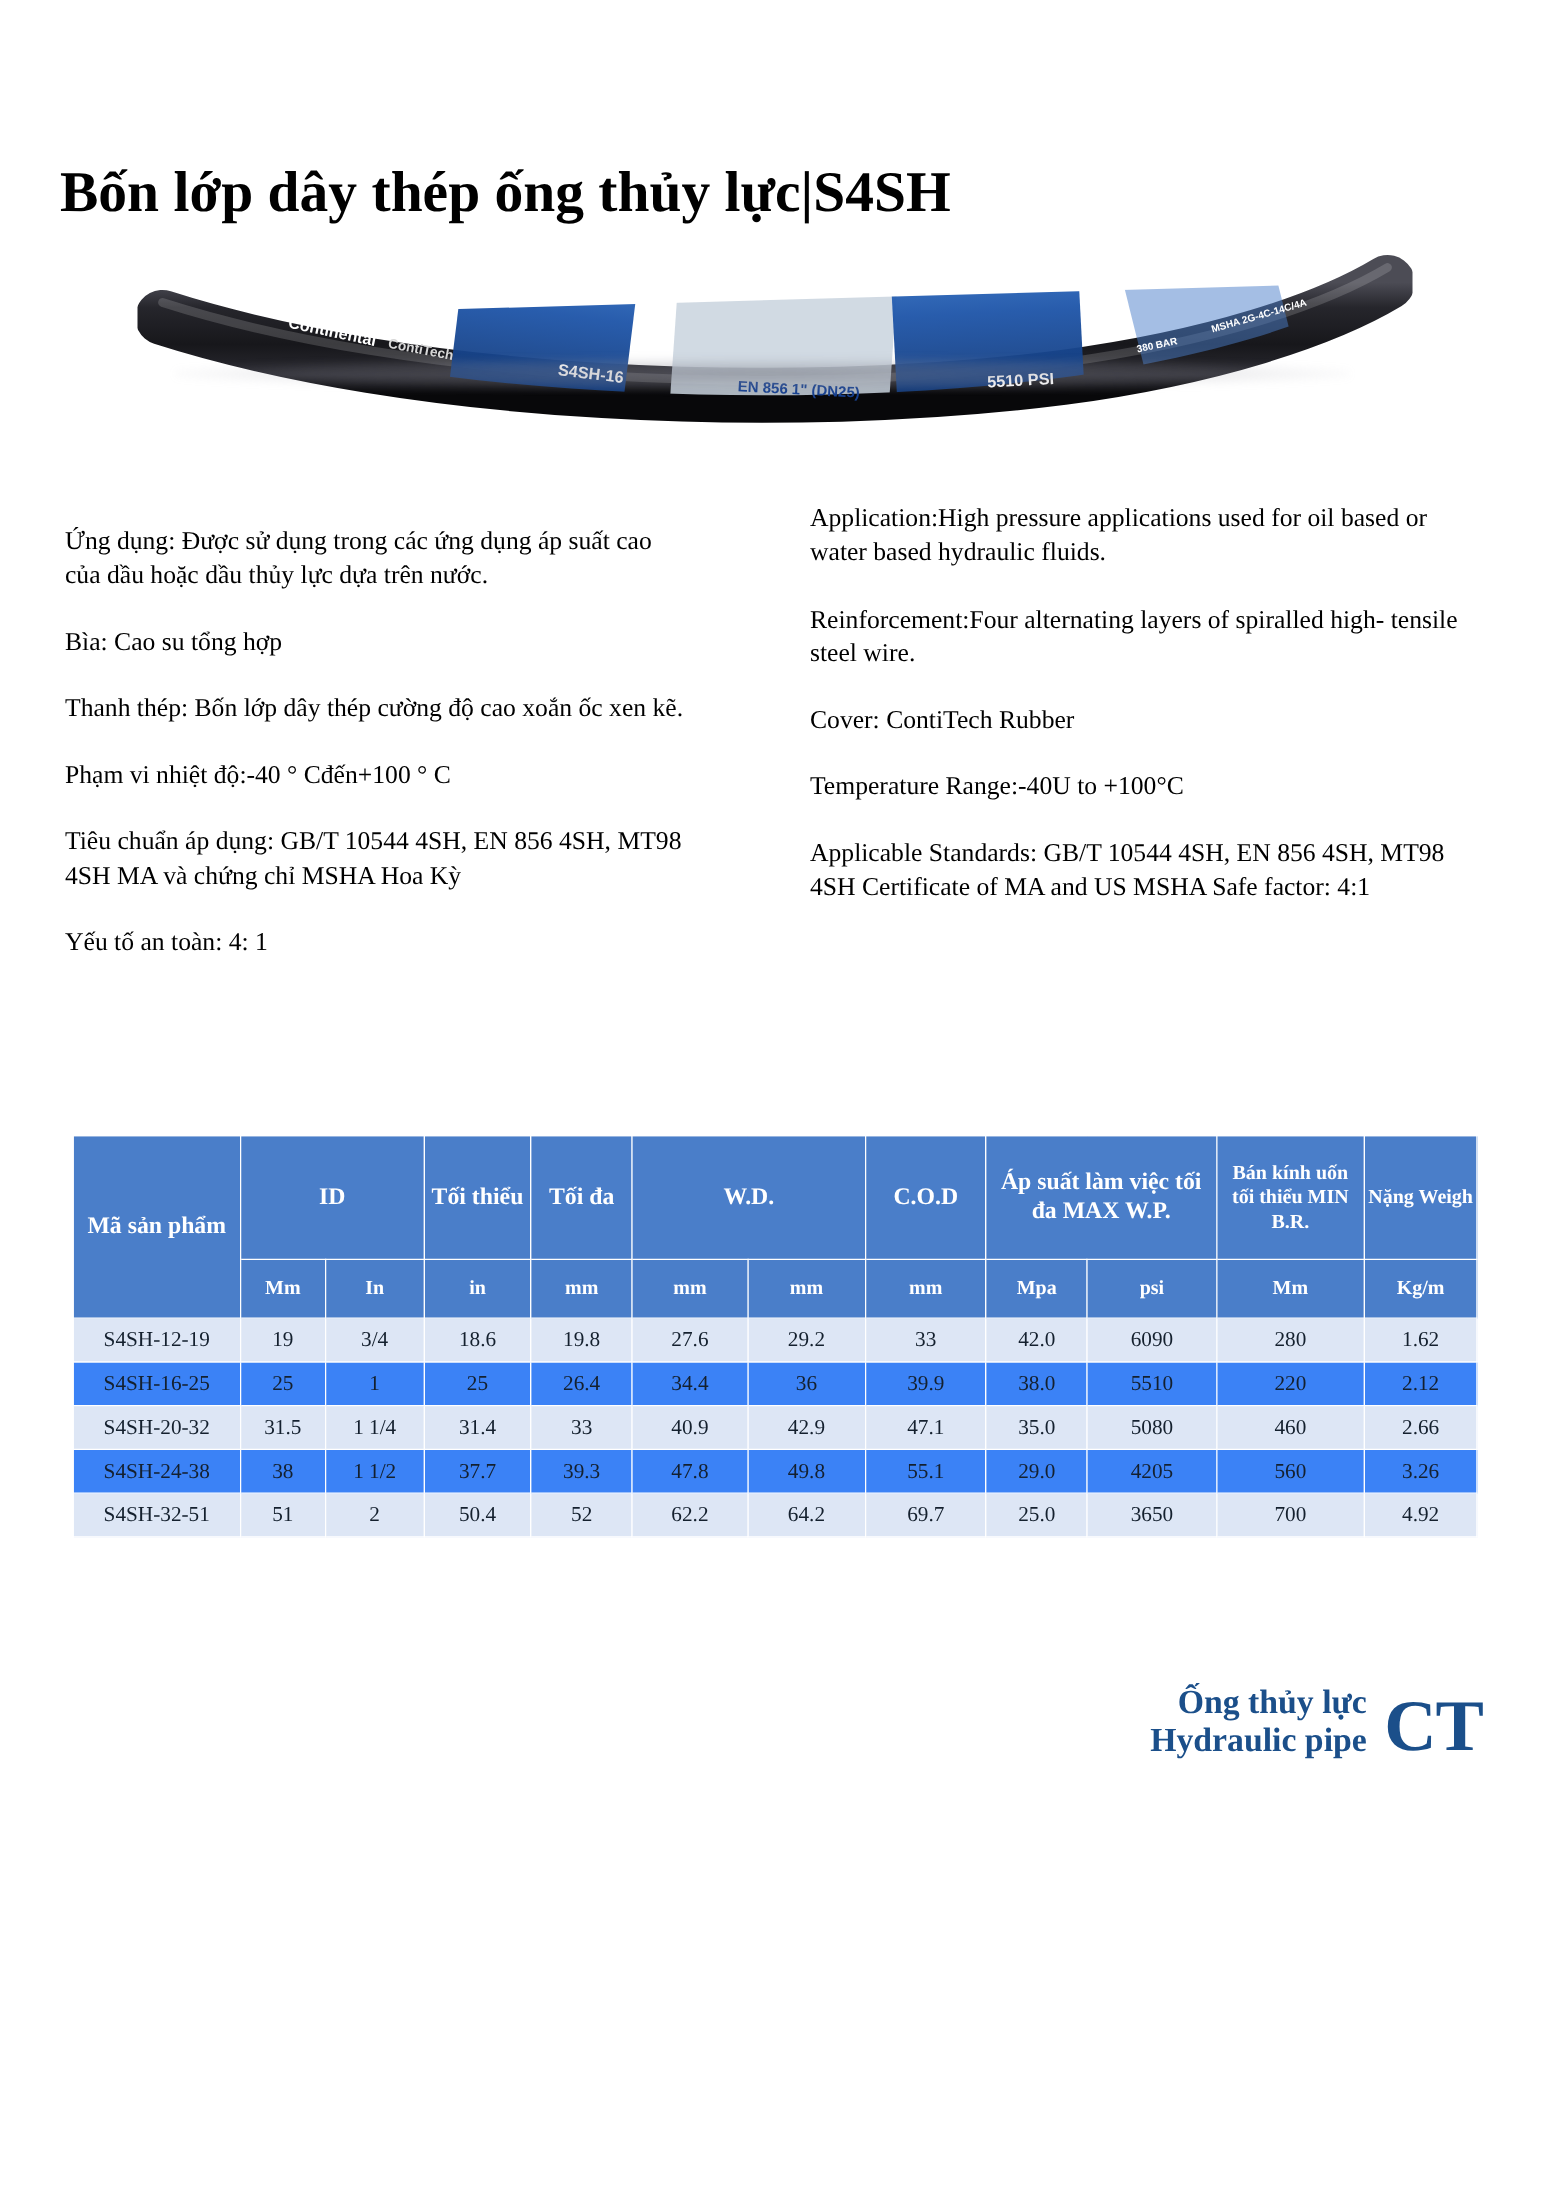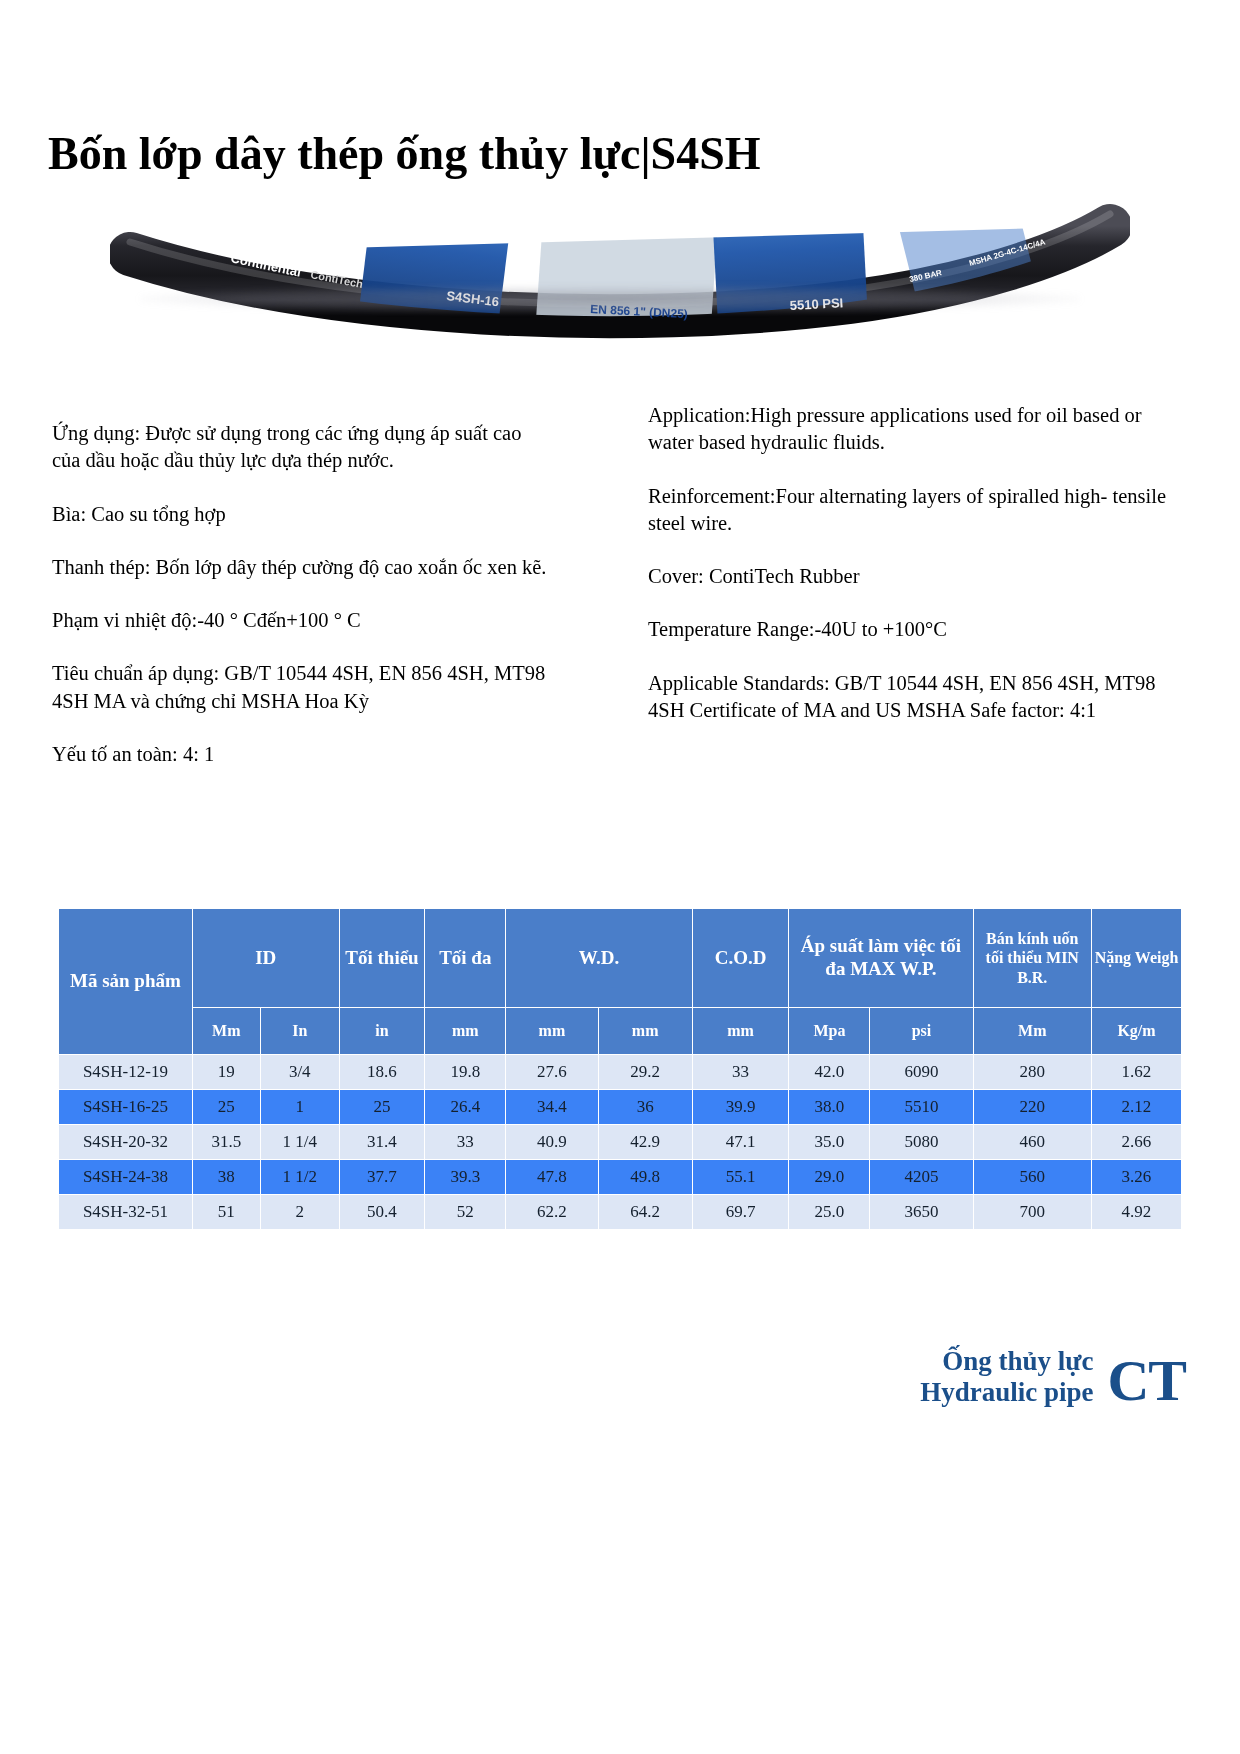--- a/index.html
+++ b/index.html
@@ -199,21 +199,21 @@
         <text x="336" y="110" font-size="13" transform="rotate(7 336 110)">S4SH-16</text>
         <text x="480" y="123" font-size="12" fill="#17408f" transform="rotate(3 480 123)">EN 856 1" (DN25)</text>
         <text x="680" y="120" font-size="13" transform="rotate(-3 680 120)">5510 PSI</text>
         <text x="800" y="92" font-size="8" transform="rotate(-12 800 92)">380 BAR</text>
         <text x="860" y="76" font-size="8" transform="rotate(-16 860 76)">MSHA 2G-4C-14C/4A</text>
       </g>
     </svg>
   </div>
 
   <div class="col-left">
-    <p class="para">Ứng dụng: Được sử dụng trong các ứng dụng áp suất cao của dầu hoặc dầu thủy lực dựa thép nước.</p>
+    <p class="para">Ứng dụng: Được sử dụng trong các ứng dụng áp suất cao của dầu hoặc dầu thủy lực dựa trên nước.</p>
     <p class="para">Bìa: Cao su tổng hợp</p>
     <p class="para">Thanh thép: Bốn lớp dây thép cường độ cao xoắn ốc xen kẽ.</p>
     <p class="para">Phạm vi nhiệt độ:-40 ° Cđến+100 ° C</p>
     <p class="para">Tiêu chuẩn áp dụng: GB/T 10544 4SH, EN 856 4SH, MT98 4SH MA và chứng chỉ MSHA Hoa Kỳ</p>
     <p class="para">Yếu tố an toàn: 4: 1</p>
   </div>
 
   <div class="col-right">
     <p class="para">Application:High pressure applications used for oil based or water based hydraulic fluids.</p>
     <p class="para">Reinforcement:Four alternating layers of spiralled high- tensile steel wire.</p>

